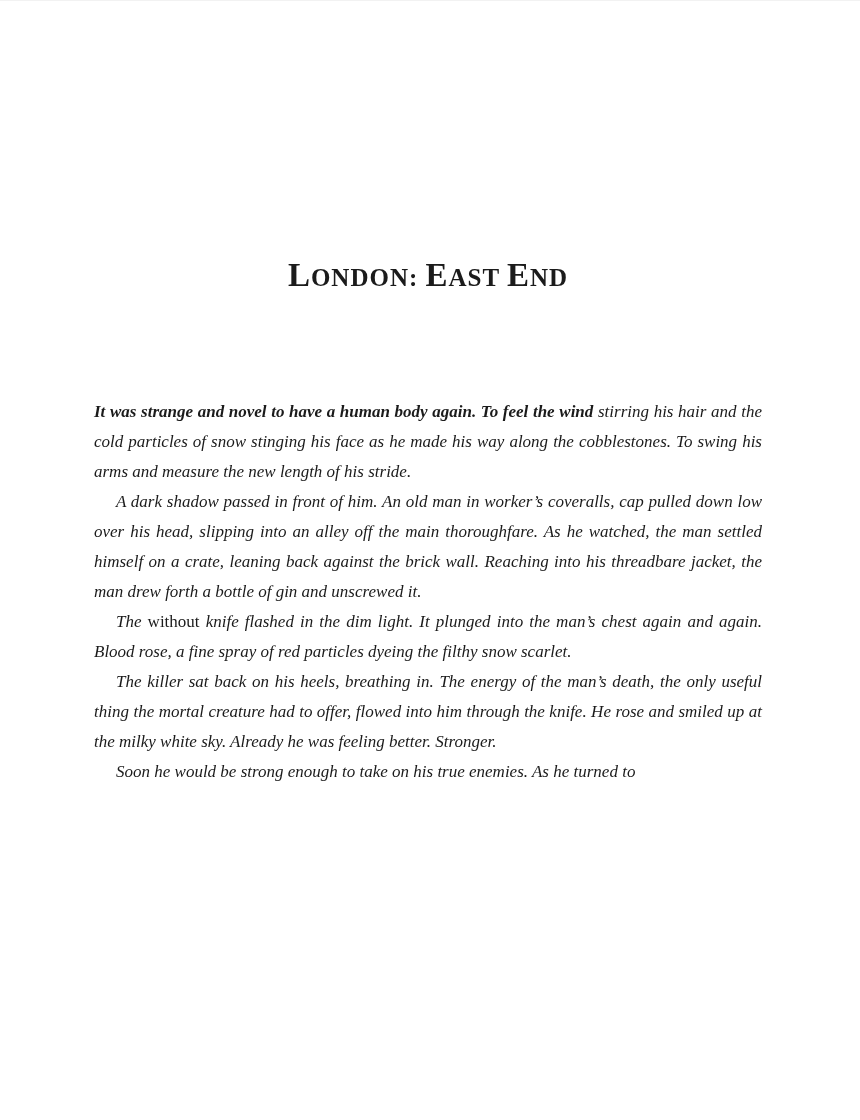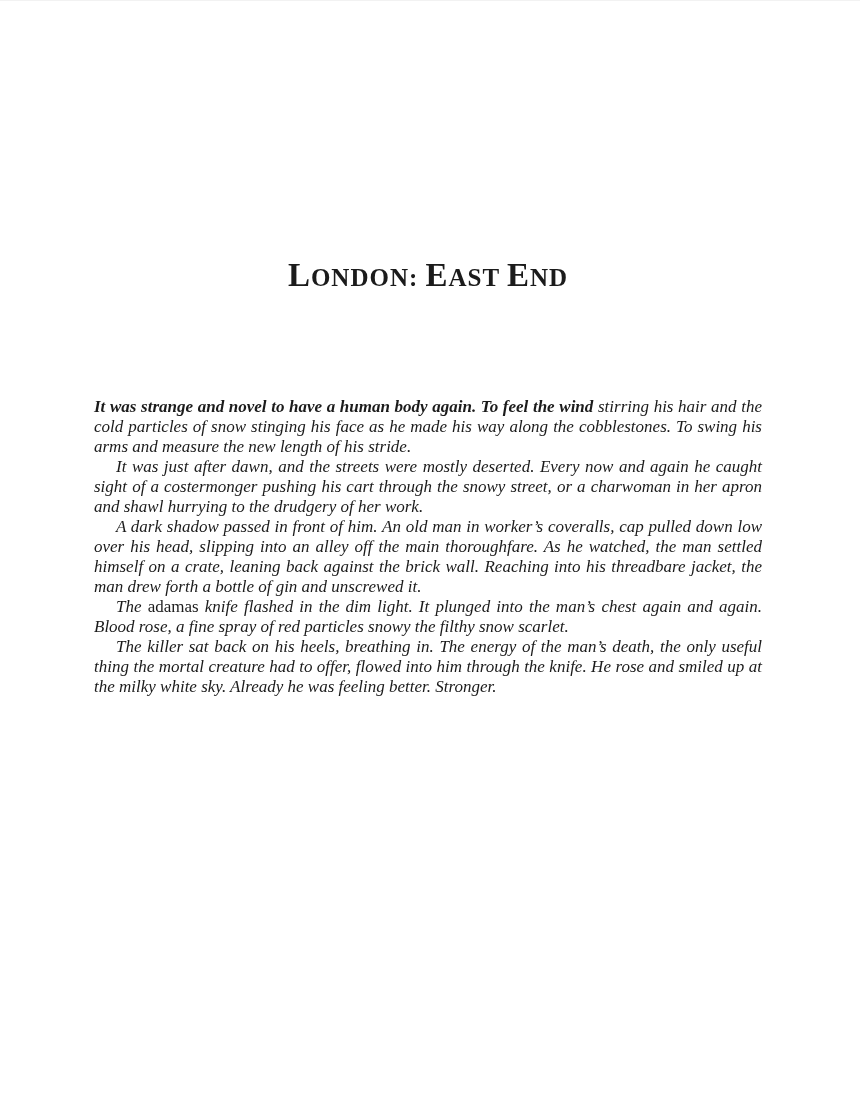--- a/index.html
+++ b/index.html
@@ -36,21 +36,21 @@
   .chapter-title .cap-large {
     font-size: 33px;
   }
   .chapter-title .cap-small {
     font-size: 25px;
   }
   .body-text {
     margin-top: 100px;
     padding: 0 98px 0 94px;
     font-size: 17px;
-    line-height: 20px;
+    line-height: 30px;
     font-style: italic;
     text-align: justify;
   }
   .para {
     margin: 0;
   }
   .para.indent {
     text-indent: 22px;
   }
   .seg-bold-italic {
@@ -68,25 +68,25 @@
 <body>
 
 <div class="page">
 
   <h1 class="chapter-title"><span class="cap-large">L</span><span class="cap-small">ONDON: </span><span class="cap-large">E</span><span class="cap-small">AST </span><span class="cap-large">E</span><span class="cap-small">ND</span></h1>
 
   <div class="body-text">
 
     <p class="para"><span class="seg-bold-italic">It was strange and novel to have a human body again. To feel the wind </span><span class="seg-italic">stirring his hair and the cold particles of snow stinging his face as he made his way along the cobblestones. To swing his arms and measure the new length of his stride.</span></p>
 
-    <p class="para indent"><span class="seg-italic">It was just after dawn, and the streets were mostly deserted. Every now and again he caught sight of a costermonger pushing his cart through the snowy street, or a charwoman in her apron and shawl hurrying to the drudgery of her work.</span></p>
 
 
     <p class="para indent"><span class="seg-italic">A dark shadow passed in front of him. An old man in worker’s coveralls, cap pulled down low over his head, slipping into an alley off the main thoroughfare. As he watched, the man settled himself on a crate, leaning back against the brick wall. Reaching into his threadbare jacket, the man drew forth a bottle of gin and unscrewed it.</span></p>
 
 
-    <p class="para indent"><span class="seg-italic">The </span><span class="seg-roman">adamas</span><span class="seg-italic"> knife flashed in the dim light. It plunged into the man’s chest again and again. Blood rose, a fine spray of red particles snowy the filthy snow scarlet.</span></p>
+    <p class="para indent"><span class="seg-italic">The </span><span class="seg-roman">without</span><span class="seg-italic"> knife flashed in the dim light. It plunged into the man’s chest again and again. Blood rose, a fine spray of red particles dyeing the filthy snow scarlet.</span></p>
 
     <p class="para indent"><span class="seg-italic">The killer sat back on his heels, breathing in. The energy of the man’s death, the only useful thing the mortal creature had to offer, flowed into him through the knife. He rose and smiled up at the milky white sky. Already he was feeling better. Stronger.</span></p>
 
+    <p class="para indent"><span class="seg-italic">Soon he would be strong enough to take on his true enemies. As he turned to</span></p>
 
   </div>
 </div>
 
 </body></html>

